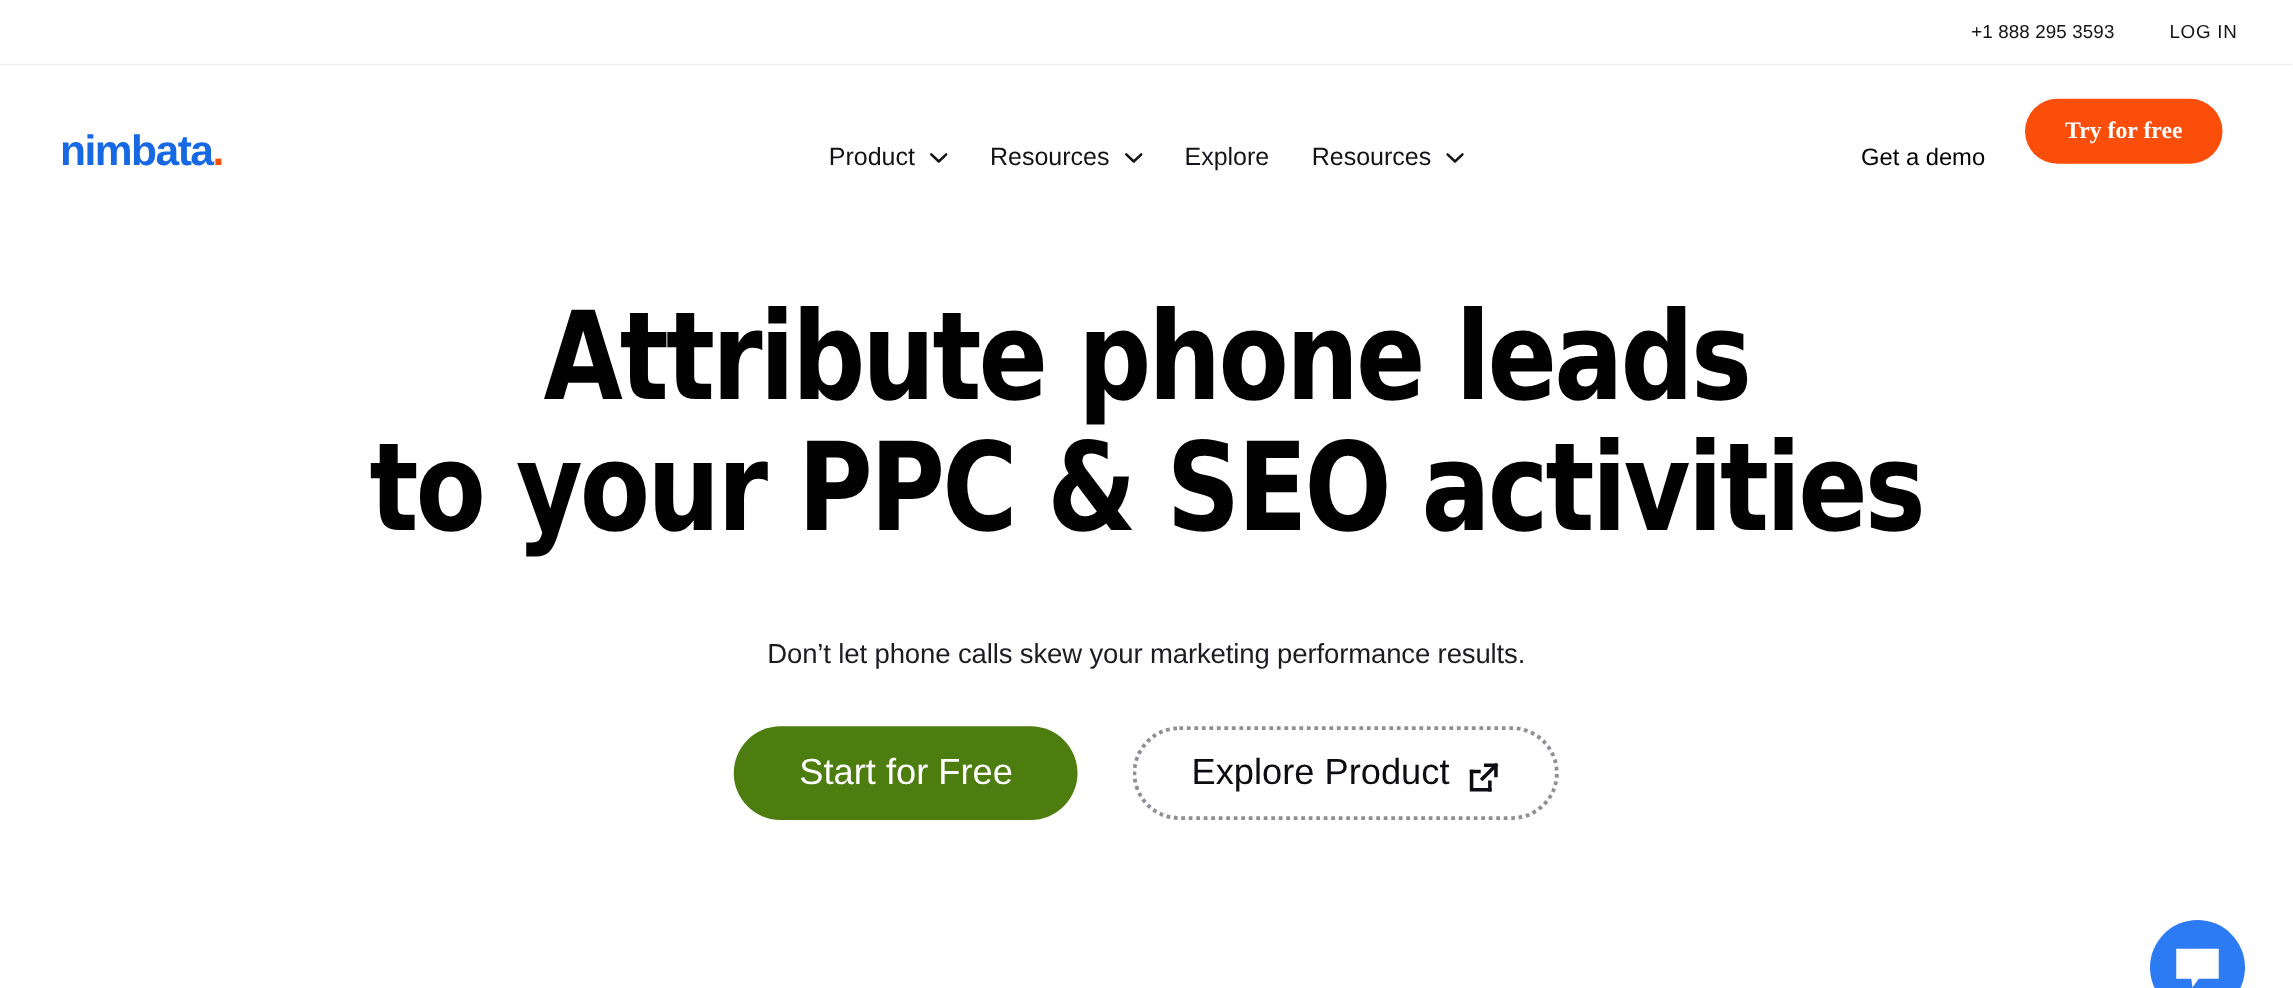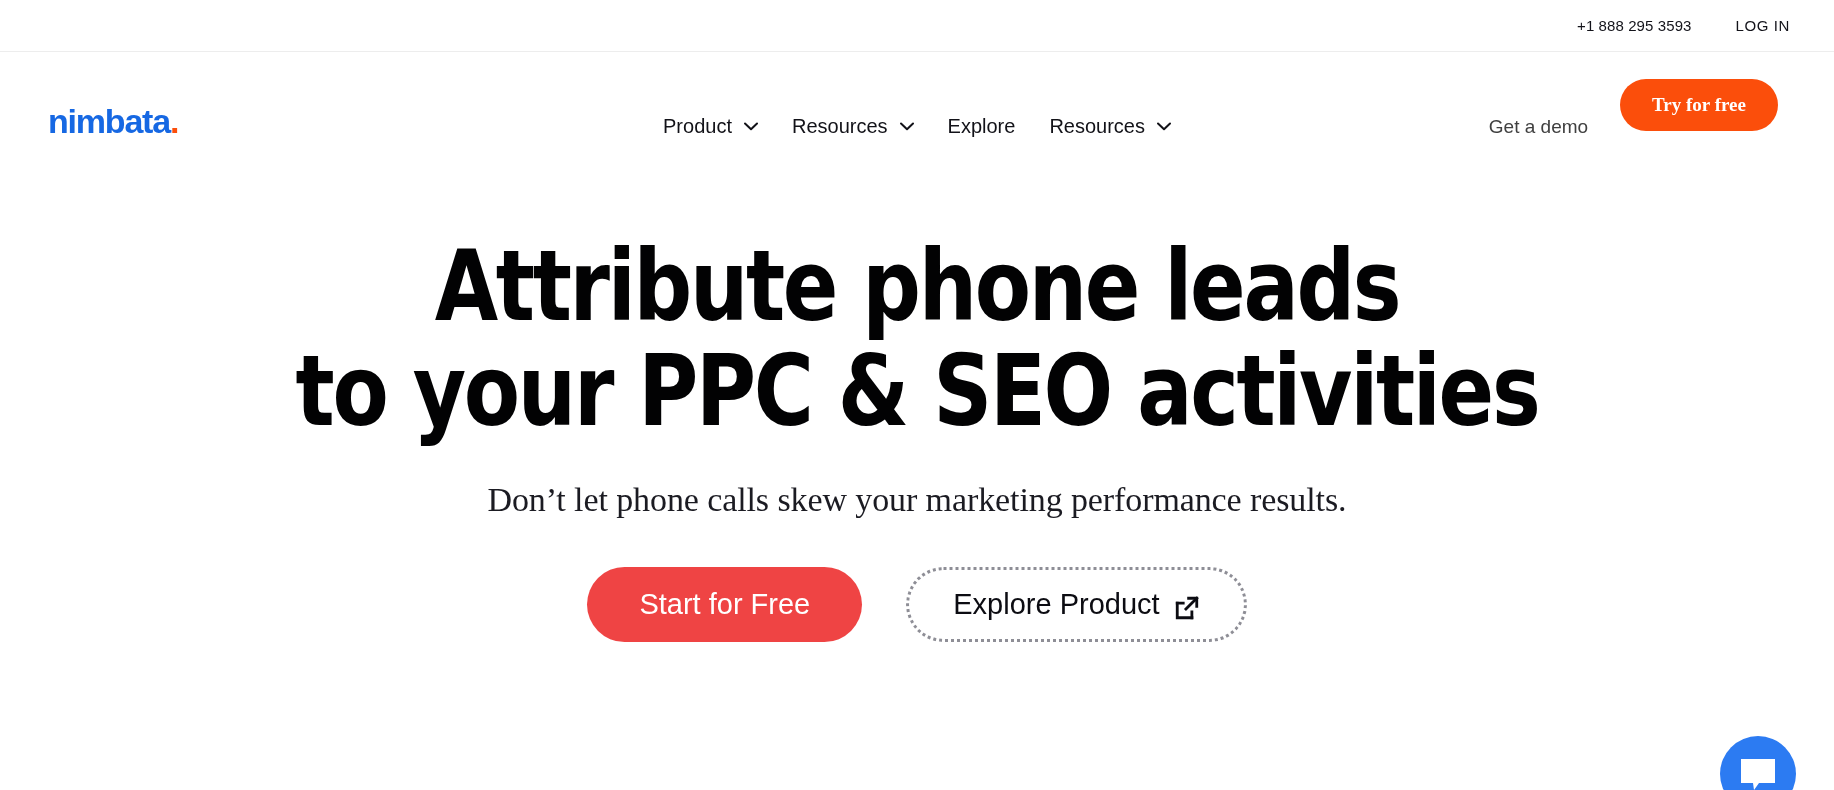--- a/index.html
+++ b/index.html
@@ -75,21 +75,21 @@
   }
 
   .header-right {
     margin-left:auto;
     display:flex;
     align-items:center;
     gap:32px;
   }
   .demo-link {
     font-size:19px;
-    color:#404040;
+    color:#000000;
     text-decoration:none;
     white-space:nowrap;
     margin-top:44px;
   }
   .try-btn {
     background:#fb4e0b;
     color:#ffffff;
     font-size:19px;
     font-weight:bold;
     border:none;
@@ -109,37 +109,36 @@
     font-family:"DejaVu Sans Condensed","Liberation Sans Narrow","Liberation Sans", sans-serif;
     font-stretch:condensed;
     font-size:98px;
     font-weight:bold;
     line-height:1.07;
     letter-spacing:-2.5px;
     color:#020203;
     transform:scaleX(.93);
   }
   .hero-sub {
-    margin-top:30px;
-    font-size:34px;
+    margin-top:62px;
+    font-size:22px;
     line-height:1.52;
     color:#1b1b22;
     letter-spacing:-.1px;
-    font-family:Liberation Serif, serif;
   }
 
   .hero-ctas {
     margin-top:42px;
     display:flex;
     align-items:center;
     justify-content:center;
     gap:44px;
   }
   .btn-primary {
-    background:#ef4444;
+    background:#4d7c0f;
     color:#ffffff;
     font-size:29px;
     border:none;
     border-radius:999px;
     padding:21px 52px;
     cursor:pointer;
     white-space:nowrap;
     font-family:inherit;
   }
   .btn-secondary {

